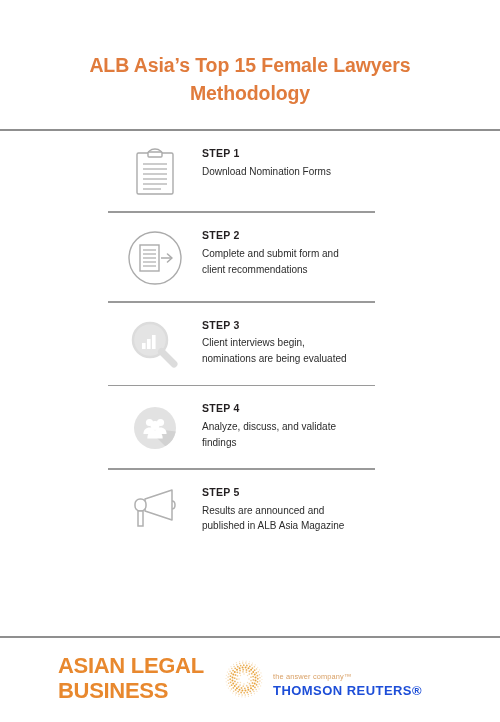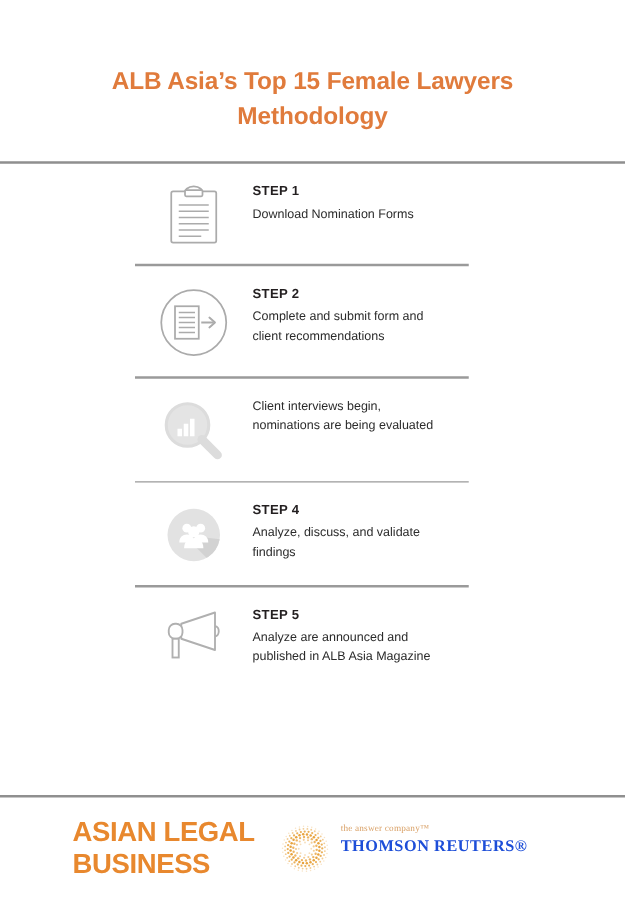--- a/index.html
+++ b/index.html
@@ -121,24 +121,23 @@
   .alb-logo {
     color: #E8882E;
     font-weight: bold;
     font-size: 22px;
     line-height: 1.12;
     letter-spacing: -0.3px;
     white-space: pre-line;
   }
   .tr-logo {
     display: flex;
-    align-items: flex-start;
+    align-items: flex-end;
     gap: 9px;
     padding-right: 28px;
-    font-family: Liberation Serif, serif;
   }
   .tr-mark {
     width: 40px;
     height: 40px;
     flex: 0 0 40px;
   }
   .tr-words {
     display: block;
   }
   .tr-tagline {
@@ -225,20 +224,21 @@
           <svg width="52" height="52" viewBox="0 0 52 52" fill="none" xmlns="http://www.w3.org/2000/svg">
             <circle cx="21" cy="21" r="17" fill="#e4e4e4"></circle>
             <circle cx="21" cy="21" r="17" stroke="#dcdcdc" stroke-width="2.5" fill="none"></circle>
             <rect x="13" y="24" width="3.6" height="6" fill="#ffffff"></rect>
             <rect x="18" y="20" width="3.6" height="10" fill="#ffffff"></rect>
             <rect x="23" y="16" width="3.6" height="14" fill="#ffffff"></rect>
             <path d="M32.5 32.5 L45 45" stroke="#dcdcdc" stroke-width="7" stroke-linecap="round"></path>
           </svg>
         </div>
         <div class="step-text">
+          <div class="step-label">STEP 3</div>
           <div class="step-desc">Client interviews begin, nominations are being evaluated</div>
         </div>
       </div>
     </div>
     <div class="step-divider"></div>
 
     <div class="step-row">
       <div class="step-inner">
         <div class="step-icon">
           <svg width="52" height="52" viewBox="0 0 52 52" fill="none" xmlns="http://www.w3.org/2000/svg">
@@ -274,21 +274,21 @@
         <div class="step-icon">
           <svg width="56" height="46" viewBox="0 0 56 46" fill="none" xmlns="http://www.w3.org/2000/svg">
             <path d="M18 13 L45 4 L45 34 L18 25 Z" stroke="#b0b0b0" stroke-width="1.5" fill="#ffffff" stroke-linejoin="round"></path>
             <rect x="8" y="13" width="11" height="12" rx="5" stroke="#b0b0b0" stroke-width="1.5" fill="#ffffff"></rect>
             <rect x="11" y="25" width="5" height="15" stroke="#b0b0b0" stroke-width="1.5" fill="#ffffff"></rect>
             <path d="M45 15 C49 15 49 23 45 23" stroke="#b0b0b0" stroke-width="1.5" fill="none"></path>
           </svg>
         </div>
         <div class="step-text">
           <div class="step-label">STEP 5</div>
-          <div class="step-desc">Analyze are announced and published in ALB Asia Magazine</div>
+          <div class="step-desc">Results are announced and published in ALB Asia Magazine</div>
         </div>
       </div>
     </div>
 
   </div>
 
   <div class="footer">
     <div class="rule-bottom"></div>
     <div class="footer-content">
       <div class="alb-logo">ASIAN LEGAL

